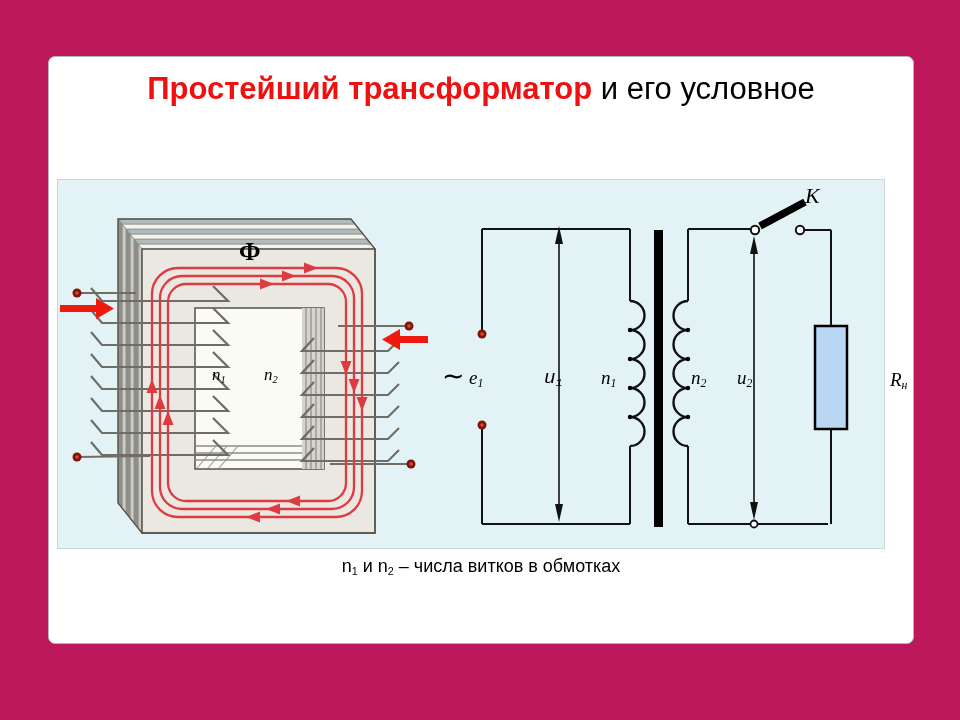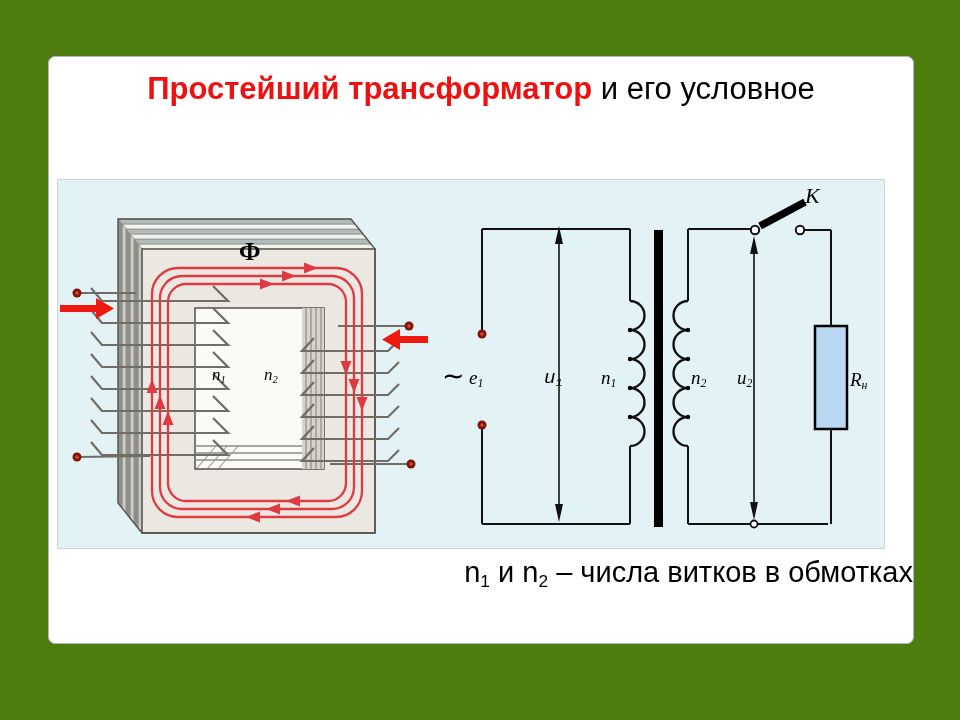--- a/index.html
+++ b/index.html
@@ -1,39 +1,39 @@
 <!DOCTYPE html>
 <html style="--title-red: #ee1111; --flux-red: #df3a42; --arrow-red: #ee1a10; --terminal-dark: #7c150b; --terminal-core: #e2442e; --panel-bg: #e3f3f5; --load-fill: #b9d7f3;"><head>
 <meta charset="utf-8">
 <style>
   :root{
     --title-red:#ee1111; --flux-red:#df3a42; --arrow-red:#ee1a10;
     --terminal-dark:#7c150b; --terminal-core:#e2442e;
     --panel-bg:#e3f3f5; --load-fill:#b9d7f3;
   }
   html,body{margin:0;padding:0;background:#ffffff;}
-  .page{position:relative;width:960px;height:720px;background:#4d7c0f;overflow:hidden;
+  .page{position:relative;width:960px;height:720px;background:#be185d;overflow:hidden;
         font-family:"Liberation Sans",sans-serif;}
   .slide{position:absolute;left:48px;top:56px;width:864px;height:586px;background:#ffffff;
          border:1.5px solid #b5b5c1;border-radius:7px;}
   .title-block{position:absolute;left:0;top:13px;width:100%;text-align:center;
                font-size:31px;line-height:38px;color:#000;}
   .title-red{color:var(--title-red);font-weight:bold;}
   .panel{position:absolute;left:8px;top:122px;width:826px;height:368px;
          background:var(--panel-bg);border:1px solid #c9d7d7;box-sizing:content-box;}
   .panel svg{position:absolute;left:0;top:0;}
   .fig-label{position:absolute;font-family:"Liberation Serif",serif;font-style:italic;
              font-size:19px;color:#000;white-space:nowrap;}
   .fig-label .sub{font-size:0.62em;vertical-align:-0.28em;font-style:italic;}
   .phi{position:absolute;font-family:"Liberation Serif",serif;font-size:25px;font-weight:600;
        font-style:normal;color:#000;}
   .tilde{font-style:normal;font-size:27px;}
   .core-label{font-size:17px;}
-  .caption{position:absolute;left:0;top:499px;width:100%;text-align:right;
-           font-size:29px;color:#000;}
+  .caption{position:absolute;left:0;top:499px;width:100%;text-align:center;
+           font-size:18px;color:#000;}
   .caption .sub{font-size:0.6em;vertical-align:-0.3em;}
 </style>
 </head>
 <body>
 
 <div class="page">
   <div class="slide">
 
     <div class="title-block">
       <span class="title-red">Простейший трансформатор</span><span> и его условное</span><br>
@@ -211,21 +211,21 @@
       <span class="fig-label core-label" style="left:154px;top:185px;"><span>n</span><span class="sub">1</span></span>
       <span class="fig-label core-label" style="left:206px;top:185px;"><span>n</span><span class="sub">2</span></span>
 
       <span class="fig-label tilde" style="left:384px;top:180px;">∼</span>
       <span class="fig-label" style="left:411px;top:187px;"><span>e</span><span class="sub">1</span></span>
       <span class="fig-label" style="left:486px;top:187px;font-family:Liberation Mono, monospace;"><span>u</span><span class="sub">1</span></span>
       <span class="fig-label" style="left:543px;top:187px;"><span>n</span><span class="sub">1</span></span>
       <span class="fig-label" style="left:633px;top:187px;"><span>n</span><span class="sub">2</span></span>
       <span class="fig-label" style="left:679px;top:187px;text-align:right;"><span>u</span><span class="sub">2</span></span>
       <span class="fig-label" style="left:747px;top:3px;font-size:22px;">K</span>
-      <span class="fig-label" style="left:792px;top:189px;"><span>R</span><span class="sub">н</span></span>
+      <span class="fig-label" style="left:792px;top:189px;padding-left:40px;"><span>R</span><span class="sub">н</span></span>
     </div>
 
     <div class="caption">
       <span>n</span><span class="sub">1</span><span> и </span><span>n</span><span class="sub">2</span><span> – числа витков в обмотках</span>
     </div>
 
   </div>
 </div>
 
 </body></html>

